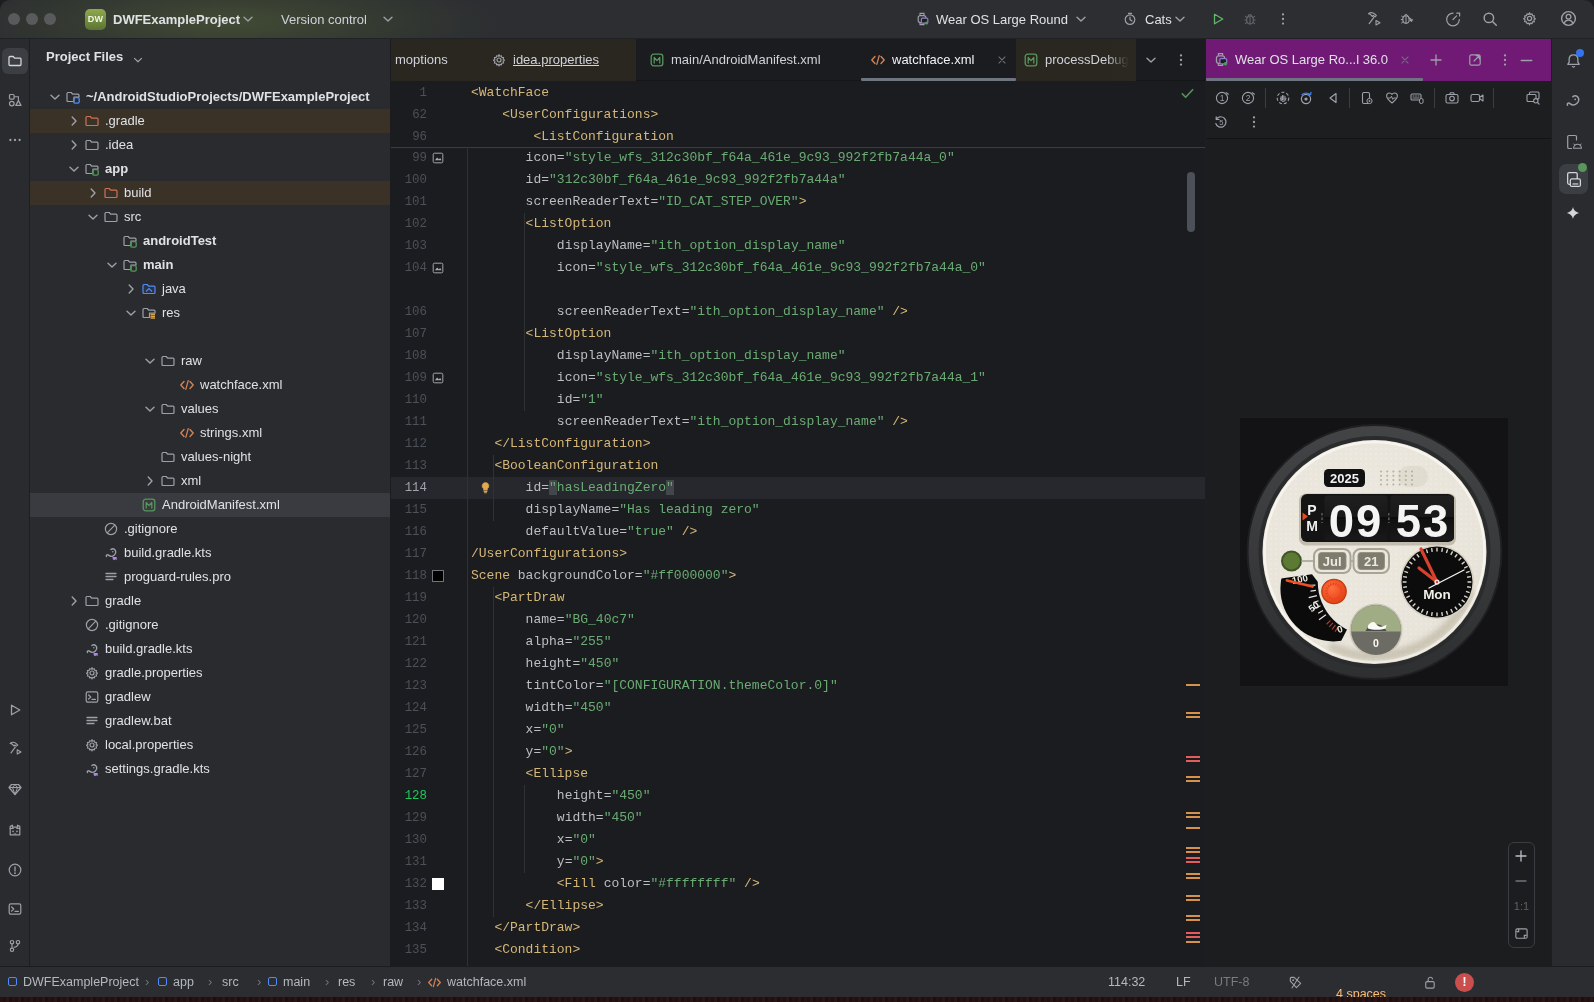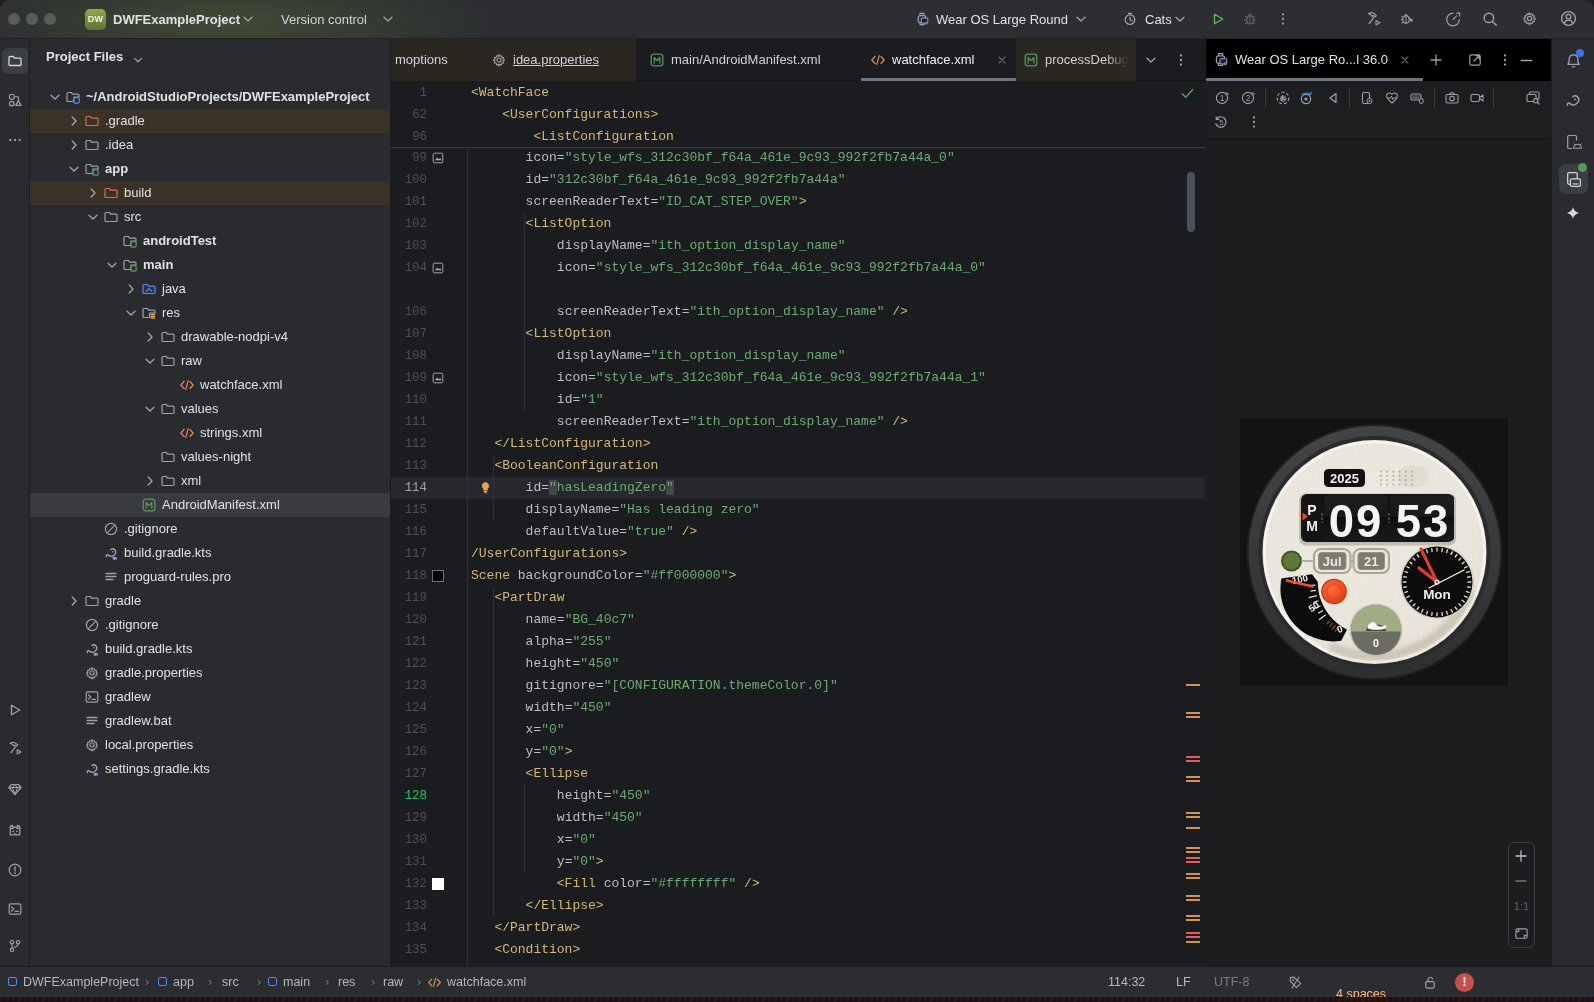--- a/index.html
+++ b/index.html
@@ -28,21 +28,21 @@
 #sticky{position:absolute;left:0;top:43px;width:814px;height:66px;background:#1b1c1f;border-bottom:1px solid #3a3d42;}
 .cl{position:absolute;left:0;width:814px;height:22px;line-height:22px;font-family:"Liberation Mono",monospace;font-size:13px;white-space:pre;}
 .ln{position:absolute;left:0;top:0;width:36px;text-align:right;color:#4b5059;font-family:"Liberation Mono",monospace;font-size:12.4px;}
 .ct{position:absolute;left:80px;top:0;}
 .tag{color:#d5b778}.attr{color:#bcbec4}.str{color:#6aab73}.eq{color:#bcbec4}
 .curline{background:#26282e;}
 .qhl{background:#43474b;}
 .guide{position:absolute;width:1px;background:#2e3136;}
 
 #device{position:absolute;left:1206px;top:39px;width:345px;height:927px;background:#1d1e20;border-right:1px solid #131416;}
-#dtabs{position:absolute;left:0;top:0;width:345px;height:42px;background:#000000;}
+#dtabs{position:absolute;left:0;top:0;width:345px;height:42px;background:#701a75;}
 #dtool{position:absolute;left:0;top:42px;width:345px;height:58px;background:#1d1e20;border-bottom:1px solid #131416;}
 #dcontent{position:absolute;left:0;top:100px;width:345px;height:827px;background:#1c1d1f;}
 
 #rstripe{position:absolute;left:1552px;top:39px;width:42px;height:927px;background:#292b2e;}
 
 #status{position:absolute;left:0;top:966px;width:1594px;height:31px;background:#2b2d30;border-top:1px solid #1b1c1f;font-size:12.5px;color:#b4b8bf;}
 #dock{position:absolute;left:0;top:997px;width:1594px;height:5px;background:repeating-linear-gradient(90deg,#281312 0 3px,#221011 3px 6px,#2b1515 6px 9px,#1f0e0f 9px 12px);}
 .ic{position:absolute;}
 </style></head><body>
 <div id="app">
@@ -260,29 +260,20 @@
       </div>
       <div class="trow" style="top:262px">
         <svg class="ic" style="left:93px;top:4px;" width="16" height="16" viewBox="0 0 16 16" fill="none">
           <path d="M4 6.2 L8 10 L12 6.2" stroke="#9da0a8" stroke-width="1.4" stroke-linecap="round" stroke-linejoin="round"></path>
         </svg>
         <svg class="ic" style="left:111px;top:4px;" width="16" height="16" viewBox="0 0 16 16" fill="none">
           <path d="M2 4.5 C2 3.9 2.4 3.5 3 3.5 H6.2 L7.6 5.2 H13 C13.6 5.2 14 5.6 14 6.2 V8 H8.5 V12.5 H3 C2.4 12.5 2 12.1 2 11.5 Z" stroke="#9da0a8" stroke-width="1.2" stroke-linejoin="round"></path>
           <path d="M9.5 9.3 H14 M9.5 11.2 H14 M9.5 13.1 H14" stroke="#d9a343" stroke-width="1.5"></path>
         </svg>
         <div class="lbl" style="left:132px;font-weight:normal">res</div>
-      </div>
-      <div class="trow" style="top:286px">
-        <svg class="ic" style="left:112px;top:4px;" width="16" height="16" viewBox="0 0 16 16" fill="none">
-          <path d="M6.2 4 L10 8 L6.2 12" stroke="#9da0a8" stroke-width="1.4" stroke-linecap="round" stroke-linejoin="round"></path>
-        </svg>
-        <svg class="ic" style="left:130px;top:4px;" width="16" height="16" viewBox="0 0 16 16" fill="none">
-          <path d="M2 4.5 C2 3.9 2.4 3.5 3 3.5 H6.2 L7.6 5.2 H13 C13.6 5.2 14 5.6 14 6.2 V11.5 C14 12.1 13.6 12.5 13 12.5 H3 C2.4 12.5 2 12.1 2 11.5 Z" stroke="#9da0a8" stroke-width="1.2" stroke-linejoin="round"></path>
-        </svg>
-        <div class="lbl" style="left:151px;font-weight:normal">drawable-nodpi-v4</div>
       </div>
       <div class="trow" style="top:310px">
         <svg class="ic" style="left:112px;top:4px;" width="16" height="16" viewBox="0 0 16 16" fill="none">
           <path d="M4 6.2 L8 10 L12 6.2" stroke="#9da0a8" stroke-width="1.4" stroke-linecap="round" stroke-linejoin="round"></path>
         </svg>
         <svg class="ic" style="left:130px;top:4px;" width="16" height="16" viewBox="0 0 16 16" fill="none">
           <path d="M2 4.5 C2 3.9 2.4 3.5 3 3.5 H6.2 L7.6 5.2 H13 C13.6 5.2 14 5.6 14 6.2 V11.5 C14 12.1 13.6 12.5 13 12.5 H3 C2.4 12.5 2 12.1 2 11.5 Z" stroke="#9da0a8" stroke-width="1.2" stroke-linejoin="round"></path>
         </svg>
         <div class="lbl" style="left:151px;font-weight:normal">raw</div>
       </div>
@@ -474,21 +465,21 @@
       <div class="cl" style="top:416px"><span class="ln" style="color:#4b5059">113</span><span class="ct"><span class="tag">   &lt;BooleanConfiguration</span></span></div>
       <div class="cl curline" style="top:438px"><span class="ln" style="color:#a1a3ab">114</span><span class="ct"><span class="attr">       </span><span class="attr">id</span><span class="eq">=</span><span class="str qhl">"</span><span class="str">hasLeadingZero</span><span class="str qhl">"</span></span></div>
       <div class="cl" style="top:460px"><span class="ln" style="color:#4b5059">115</span><span class="ct"><span class="attr">       </span><span class="attr">displayName</span><span class="eq">=</span><span class="str">"Has leading zero"</span></span></div>
       <div class="cl" style="top:482px"><span class="ln" style="color:#4b5059">116</span><span class="ct"><span class="attr">       </span><span class="attr">defaultValue</span><span class="eq">=</span><span class="str">"true"</span><span class="tag"> /&gt;</span></span></div>
       <div class="cl" style="top:504px"><span class="ln" style="color:#4b5059">117</span><span class="ct"><span class="tag">/UserConfigurations&gt;</span></span></div>
       <div class="cl" style="top:526px"><span class="ln" style="color:#4b5059">118</span><span class="ct"><span class="tag">Scene </span><span class="attr">backgroundColor</span><span class="eq">=</span><span class="str">"#ff000000"</span><span class="tag">&gt;</span></span></div>
       <div class="cl" style="top:548px"><span class="ln" style="color:#4b5059">119</span><span class="ct"><span class="tag">   &lt;PartDraw</span></span></div>
       <div class="cl" style="top:570px"><span class="ln" style="color:#4b5059">120</span><span class="ct"><span class="attr">       </span><span class="attr">name</span><span class="eq">=</span><span class="str">"BG_40c7"</span></span></div>
       <div class="cl" style="top:592px"><span class="ln" style="color:#4b5059">121</span><span class="ct"><span class="attr">       </span><span class="attr">alpha</span><span class="eq">=</span><span class="str">"255"</span></span></div>
       <div class="cl" style="top:614px"><span class="ln" style="color:#4b5059">122</span><span class="ct"><span class="attr">       </span><span class="attr">height</span><span class="eq">=</span><span class="str">"450"</span></span></div>
-      <div class="cl" style="top:636px"><span class="ln" style="color:#4b5059">123</span><span class="ct"><span class="attr">       </span><span class="attr">gitignore</span><span class="eq">=</span><span class="str">"[CONFIGURATION.themeColor.0]"</span></span></div>
+      <div class="cl" style="top:636px"><span class="ln" style="color:#4b5059">123</span><span class="ct"><span class="attr">       </span><span class="attr">tintColor</span><span class="eq">=</span><span class="str">"[CONFIGURATION.themeColor.0]"</span></span></div>
       <div class="cl" style="top:658px"><span class="ln" style="color:#4b5059">124</span><span class="ct"><span class="attr">       </span><span class="attr">width</span><span class="eq">=</span><span class="str">"450"</span></span></div>
       <div class="cl" style="top:680px"><span class="ln" style="color:#4b5059">125</span><span class="ct"><span class="attr">       </span><span class="attr">x</span><span class="eq">=</span><span class="str">"0"</span></span></div>
       <div class="cl" style="top:702px"><span class="ln" style="color:#4b5059">126</span><span class="ct"><span class="attr">       </span><span class="attr">y</span><span class="eq">=</span><span class="str">"0"</span><span class="tag">&gt;</span></span></div>
       <div class="cl" style="top:724px"><span class="ln" style="color:#4b5059">127</span><span class="ct"><span class="tag">       &lt;Ellipse</span></span></div>
       <div class="cl" style="top:746px"><span class="ln" style="color:#22c55e">128</span><span class="ct"><span class="attr">           </span><span class="attr">height</span><span class="eq">=</span><span class="str">"450"</span></span></div>
       <div class="cl" style="top:768px"><span class="ln" style="color:#4b5059">129</span><span class="ct"><span class="attr">           </span><span class="attr">width</span><span class="eq">=</span><span class="str">"450"</span></span></div>
       <div class="cl" style="top:790px"><span class="ln" style="color:#4b5059">130</span><span class="ct"><span class="attr">           </span><span class="attr">x</span><span class="eq">=</span><span class="str">"0"</span></span></div>
       <div class="cl" style="top:812px"><span class="ln" style="color:#4b5059">131</span><span class="ct"><span class="attr">           </span><span class="attr">y</span><span class="eq">=</span><span class="str">"0"</span><span class="tag">&gt;</span></span></div>
       <div class="cl" style="top:834px"><span class="ln" style="color:#4b5059">132</span><span class="ct"><span class="tag">           &lt;Fill </span><span class="attr">color</span><span class="eq">=</span><span class="str">"#ffffffff"</span><span class="tag"> /&gt;</span></span></div>
       <div class="cl" style="top:856px"><span class="ln" style="color:#4b5059">133</span><span class="ct"><span class="tag">       &lt;/Ellipse&gt;</span></span></div>

